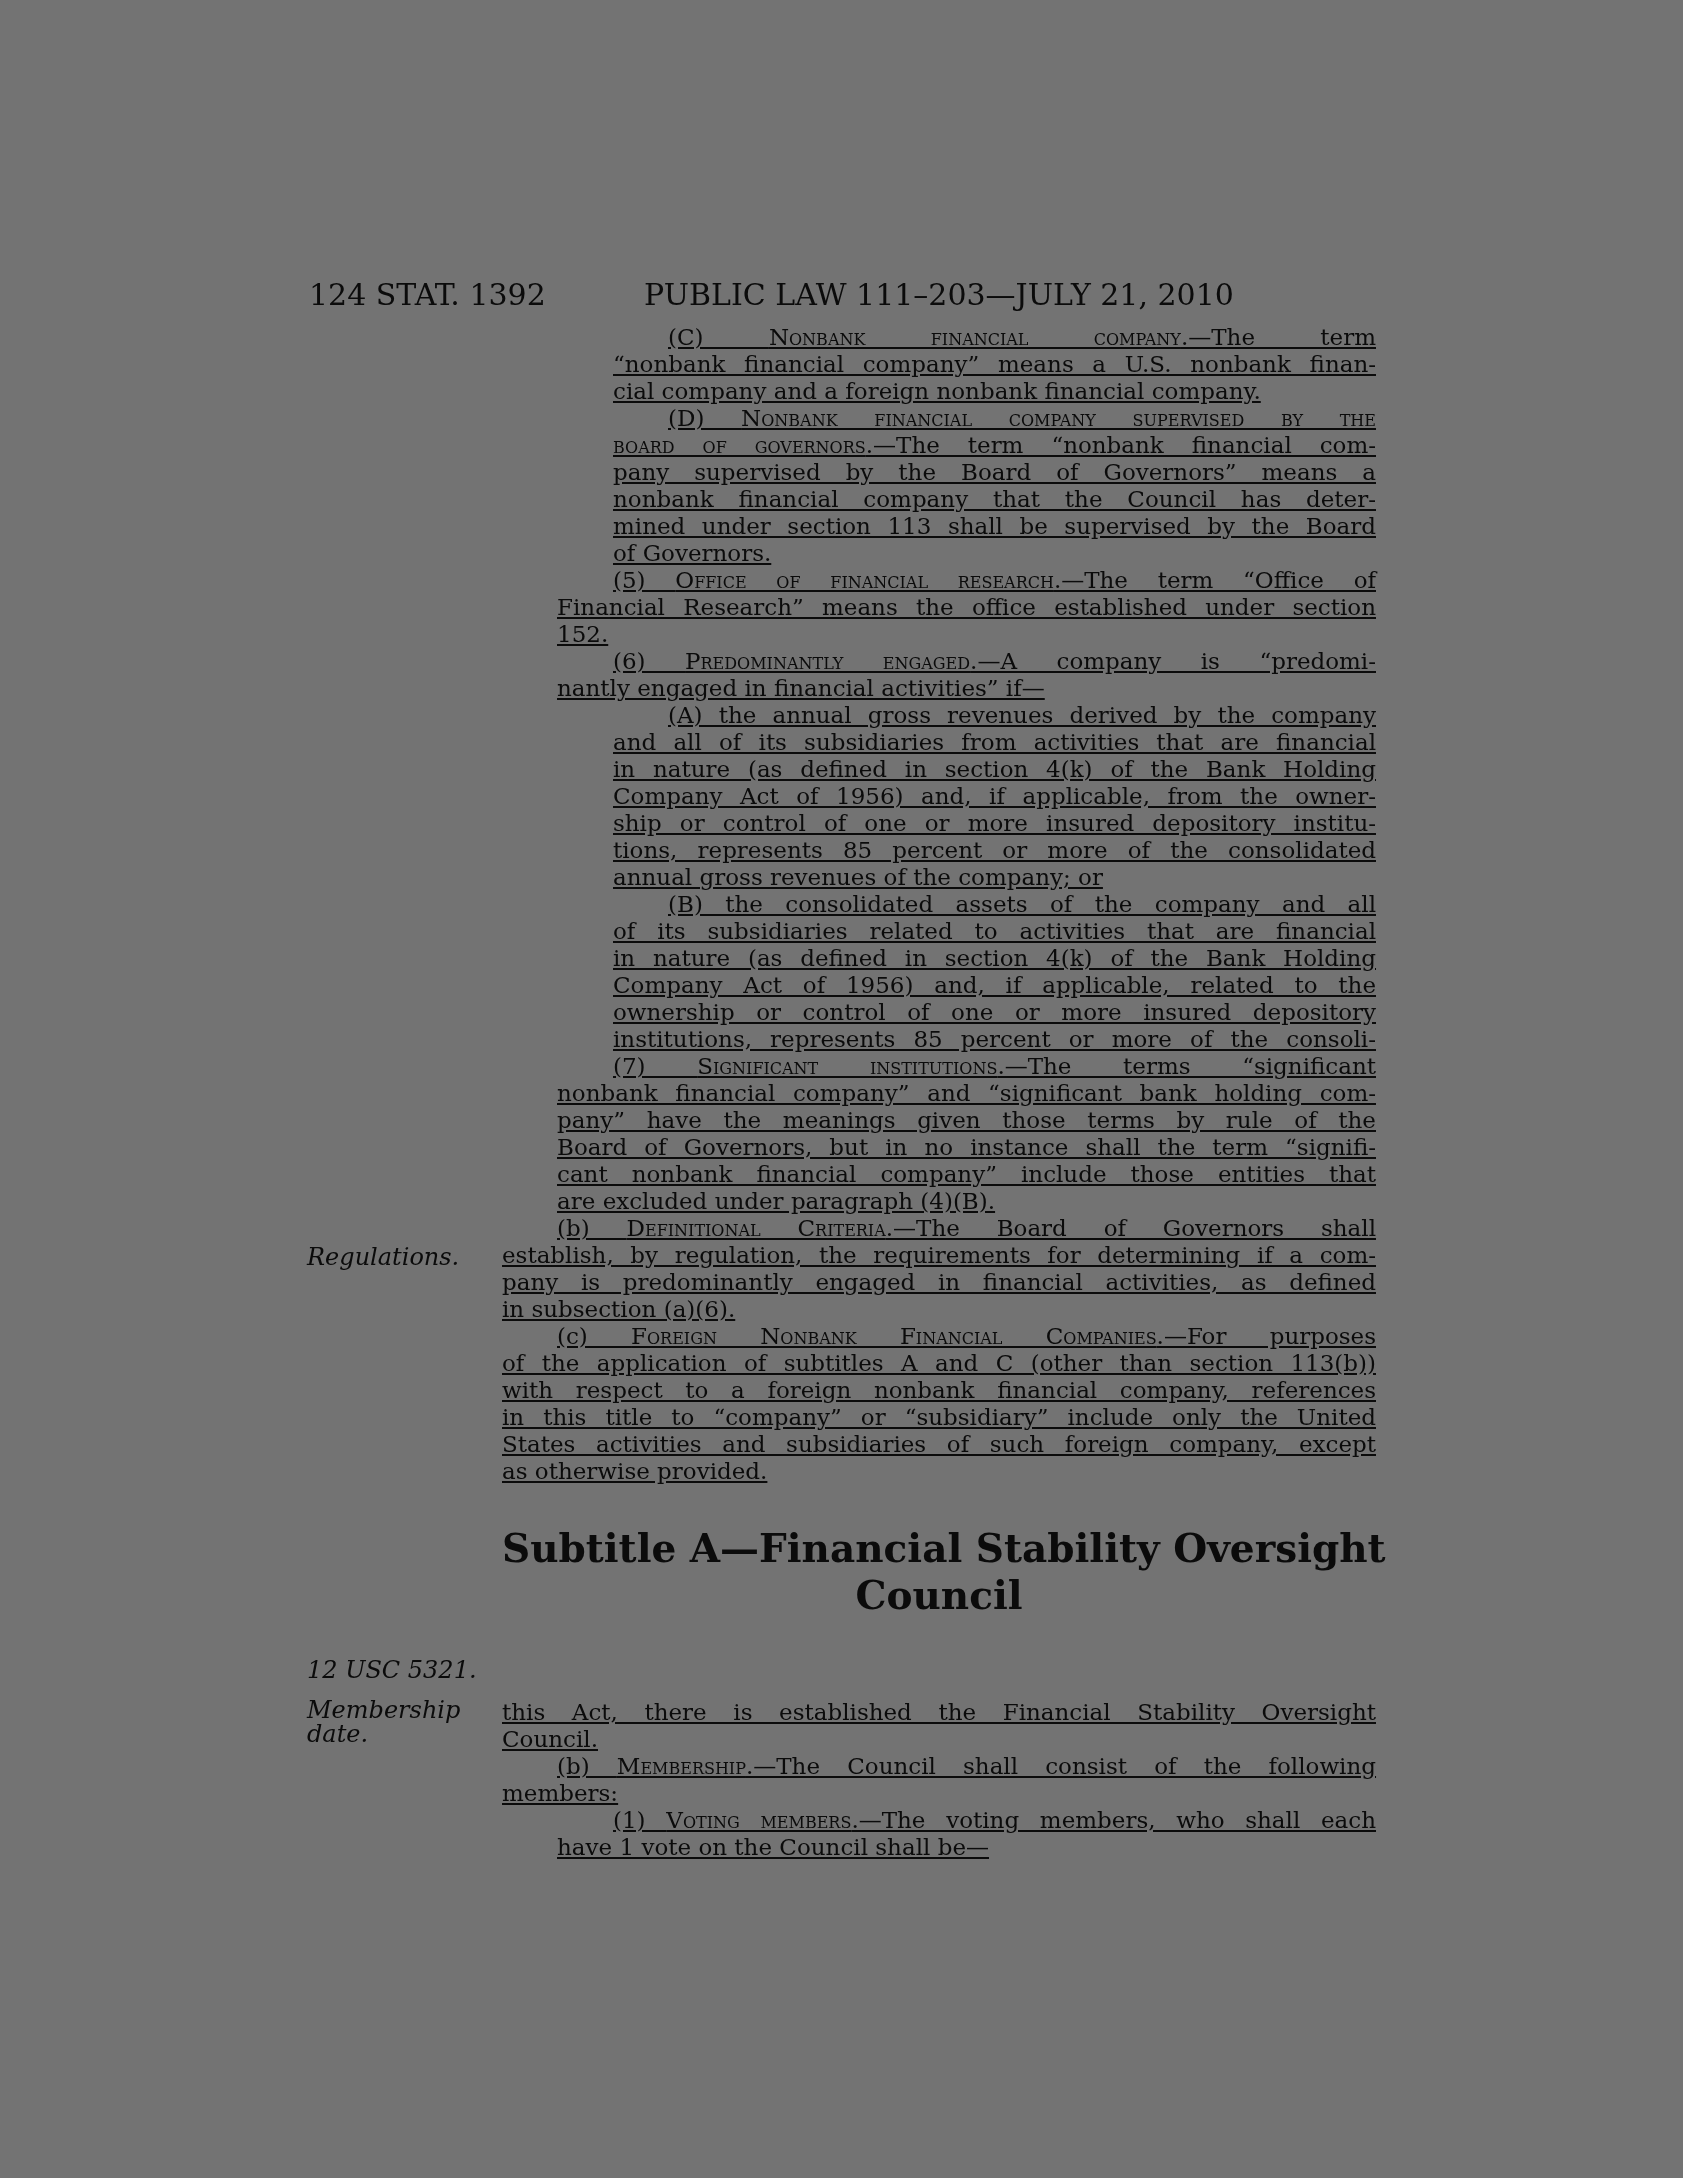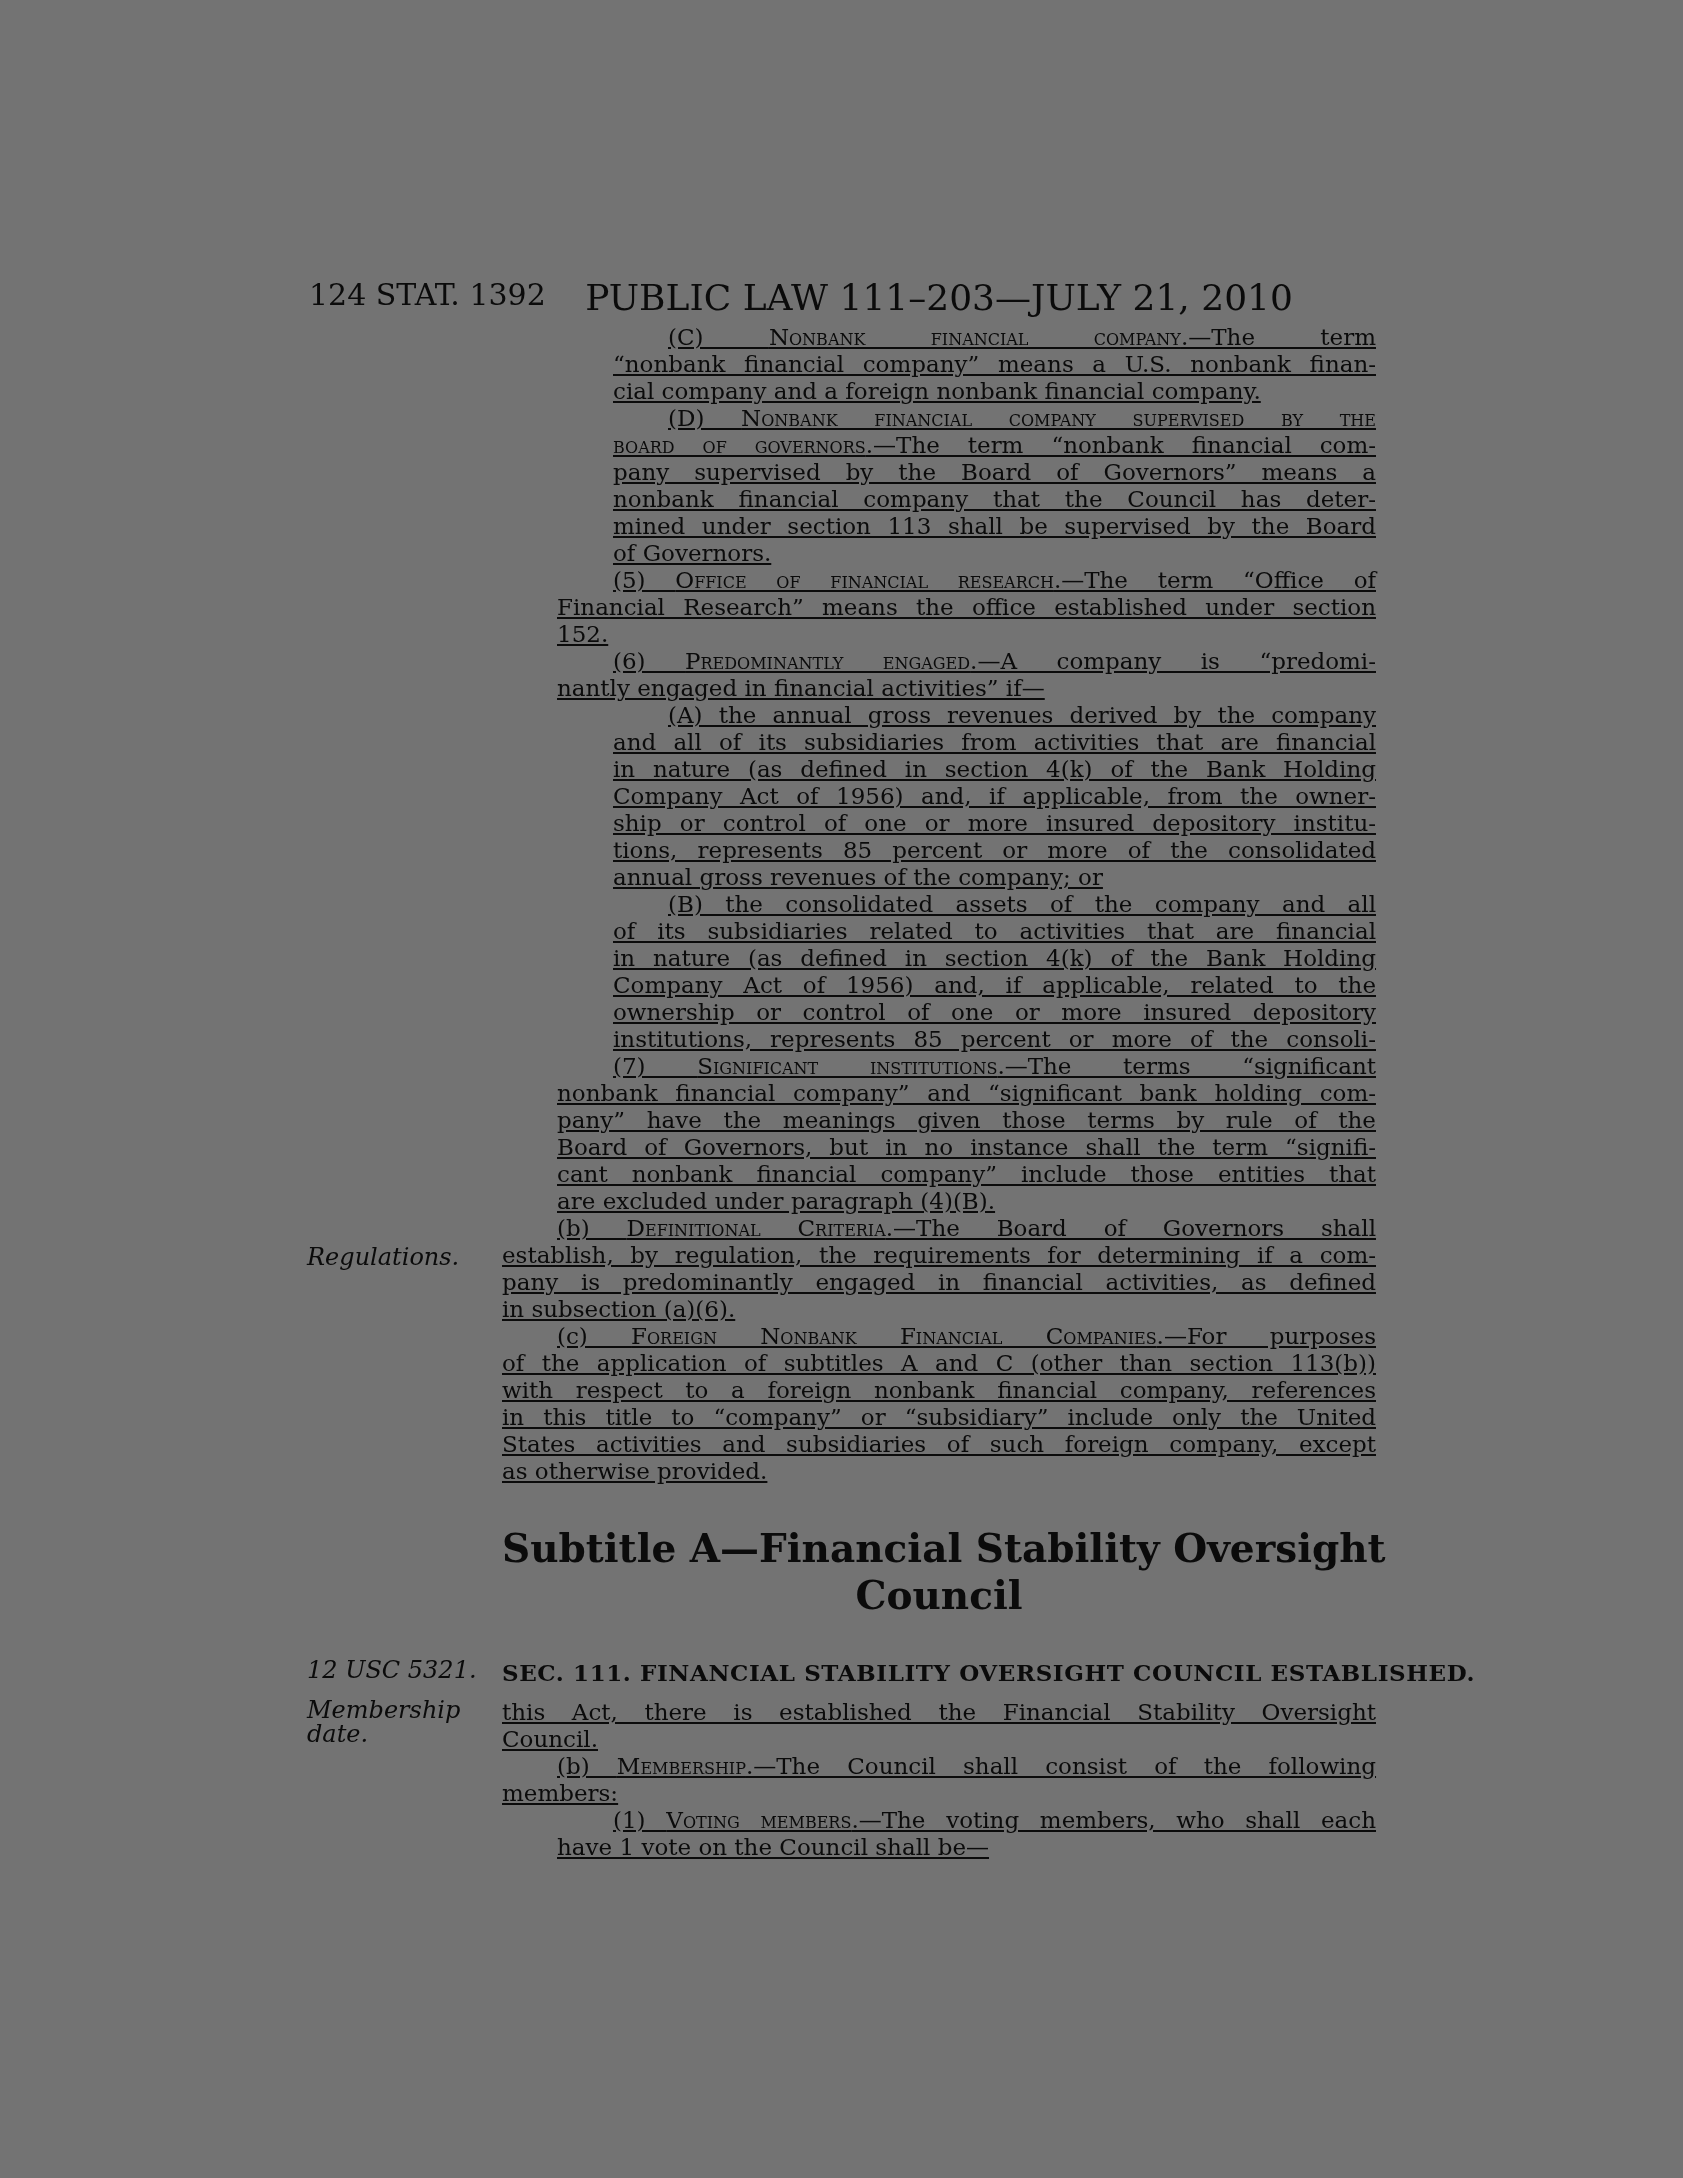--- a/index.html
+++ b/index.html
@@ -1,20 +1,20 @@
 <!DOCTYPE html>
 <html><head>
 <meta charset="utf-8">
 <style>
   html,body{margin:0;padding:0;}
   .page{position:relative;width:1683px;height:2178px;background:#737373;
         font-family:"DejaVu Serif",serif;color:#0b0b0b;overflow:hidden;}
   .running-stat{position:absolute;left:309px;top:277px;font-size:30px;white-space:nowrap;}
   .running-law{position:absolute;left:502px;width:874px;top:277px;text-align:center;
-               font-size:36px;white-space:nowrap;}
+               font-size:30px;white-space:nowrap;}
   .mnote{position:absolute;left:307px;width:183px;font-size:24px;line-height:24px;font-style:italic;}
   .note-reg{top:1245px}
   .note-usc{top:1658px}
   .note-eff{top:1698px}
   .body-block{position:absolute;left:502px;width:874px;top:324px;
               font-size:23px;line-height:27px;}
   .section-block{position:absolute;left:502px;width:874px;top:1699px;
                  font-size:23px;line-height:27px;}
   .line{text-align:justify;text-align-last:left;text-decoration:underline;}
   .line.jf{text-align-last:justify;}
@@ -87,21 +87,20 @@
       <div class="line jf">in this title to “company” or “subsidiary” include only the United</div>
       <div class="line jf">States activities and subsidiaries of such foreign company, except</div>
       <div class="line">as otherwise provided.</div>
     </div>
 
   <div class="subtitle">
     <div>Subtitle A—Financial Stability Oversight</div>
     <div>Council</div>
   </div>
 
-  <div class="sec-head">SEC. 111. FINANCIAL STABILITY OVERSIGHT COUNCIL ESTABLISHED.</div>
 
   <div class="section-block">
       <div class="line jf">this Act, there is established the Financial Stability Oversight</div>
       <div class="line">Council.</div>
       <div class="line i1 jf">(b) <span class="sc">Membership</span>.—The Council shall consist of the following</div>
       <div class="line">members:</div>
       <div class="line i2 jf">(1) <span class="sc">Voting members</span>.—The voting members, who shall each</div>
       <div class="line i1">have 1 vote on the Council shall be—</div>
     </div>
 

